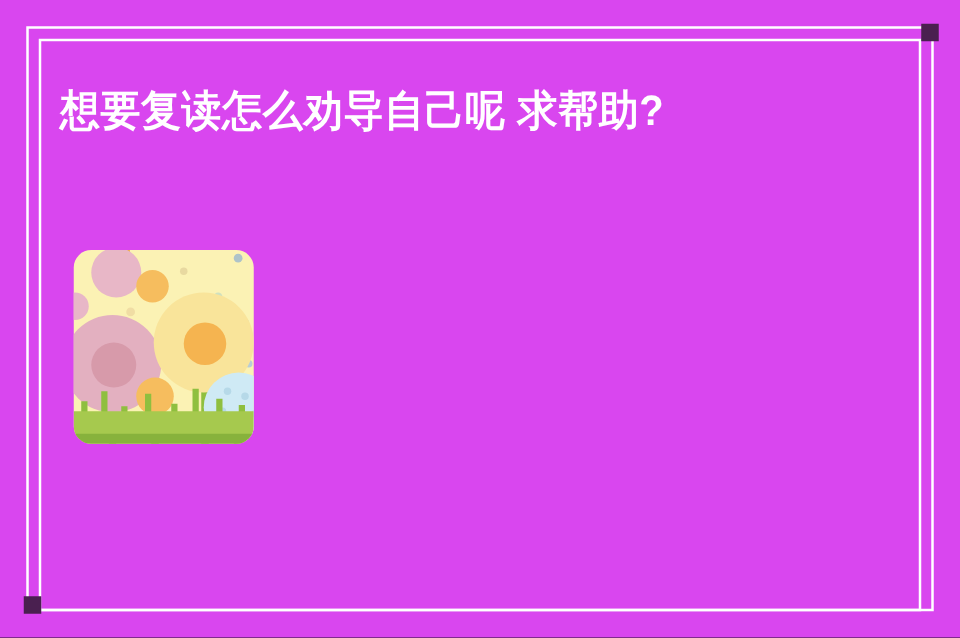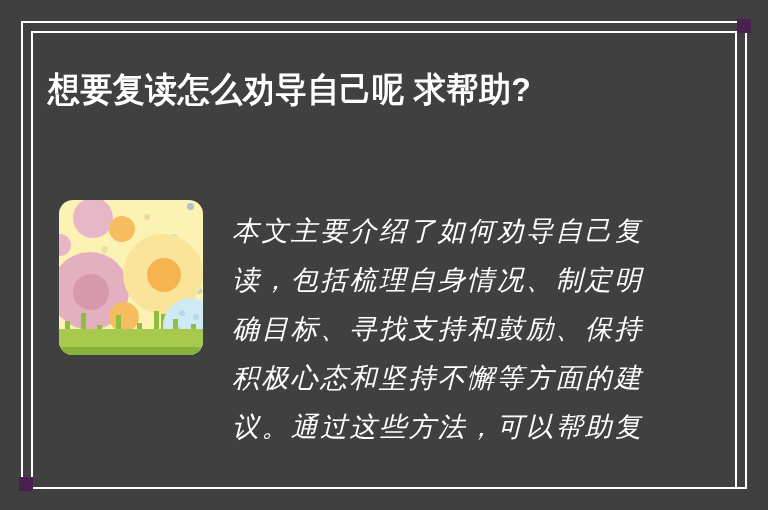--- a/index.html
+++ b/index.html
@@ -4,21 +4,21 @@
 <style>
   html, body {
     margin: 0;
     padding: 0;
     background: #3a1a40;
   }
   #poster {
     position: relative;
     width: 768px;
     height: 510px;
-    background: #404040;
+    background: #d946ef;
     overflow: hidden;
     font-family: "Liberation Sans", "DejaVu Sans", sans-serif;
   }
 
   
   .frame-outer {
     position: absolute;
     left: 21px;
     top: 21px;
     width: 726px;
@@ -202,15 +202,14 @@
       <div class="blade" style="left:57px;  height:22px;"></div>
       <div class="blade" style="left:78px;  height:14px;"></div>
       <div class="blade" style="left:95px;  height:26px;"></div>
       <div class="blade" style="left:114px; height:18px;"></div>
       <div class="blade" style="left:132px; height:13px;"></div>
       <div class="grass"></div>
       <div class="grass-dark"></div>
     </div>
   </div>
 
-  <div class="body-copy">本文主要介绍了如何劝导自己复读，包括梳理自身情况、制定明确目标、寻找支持和鼓励、保持积极心态和坚持不懈等方面的建议。通过这些方法，可以帮助复</div>
 
 </div>
 
 </body></html>

